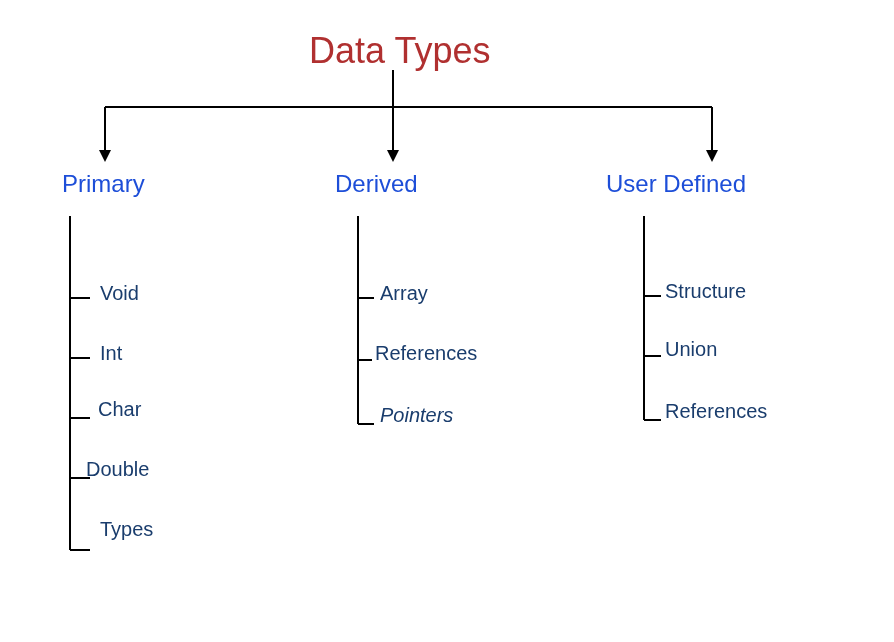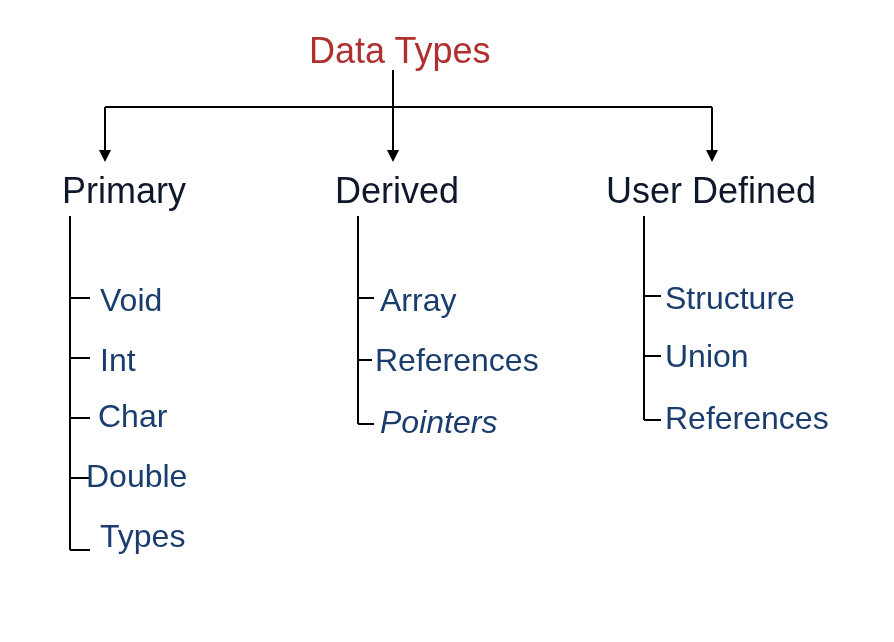--- a/index.html
+++ b/index.html
@@ -15,28 +15,28 @@
       position: relative;
     }
     .root-title {
       position: absolute;
       color: #b03030;
       font-size: 36px;
       font-weight: 400;
     }
     .category-title {
       position: absolute;
-      color: #0f172a;
-      font-size: 36px;
+      color: #1d4ed8;
+      font-size: 24px;
       font-weight: 400;
     }
     .item {
       position: absolute;
       color: #1a3d6d;
-      font-size: 32px;
+      font-size: 20px;
       font-weight: 400;
     }
     svg.connector {
       position: absolute;
       overflow: visible;
     }
   </style>
 </head>
 <body>
 

